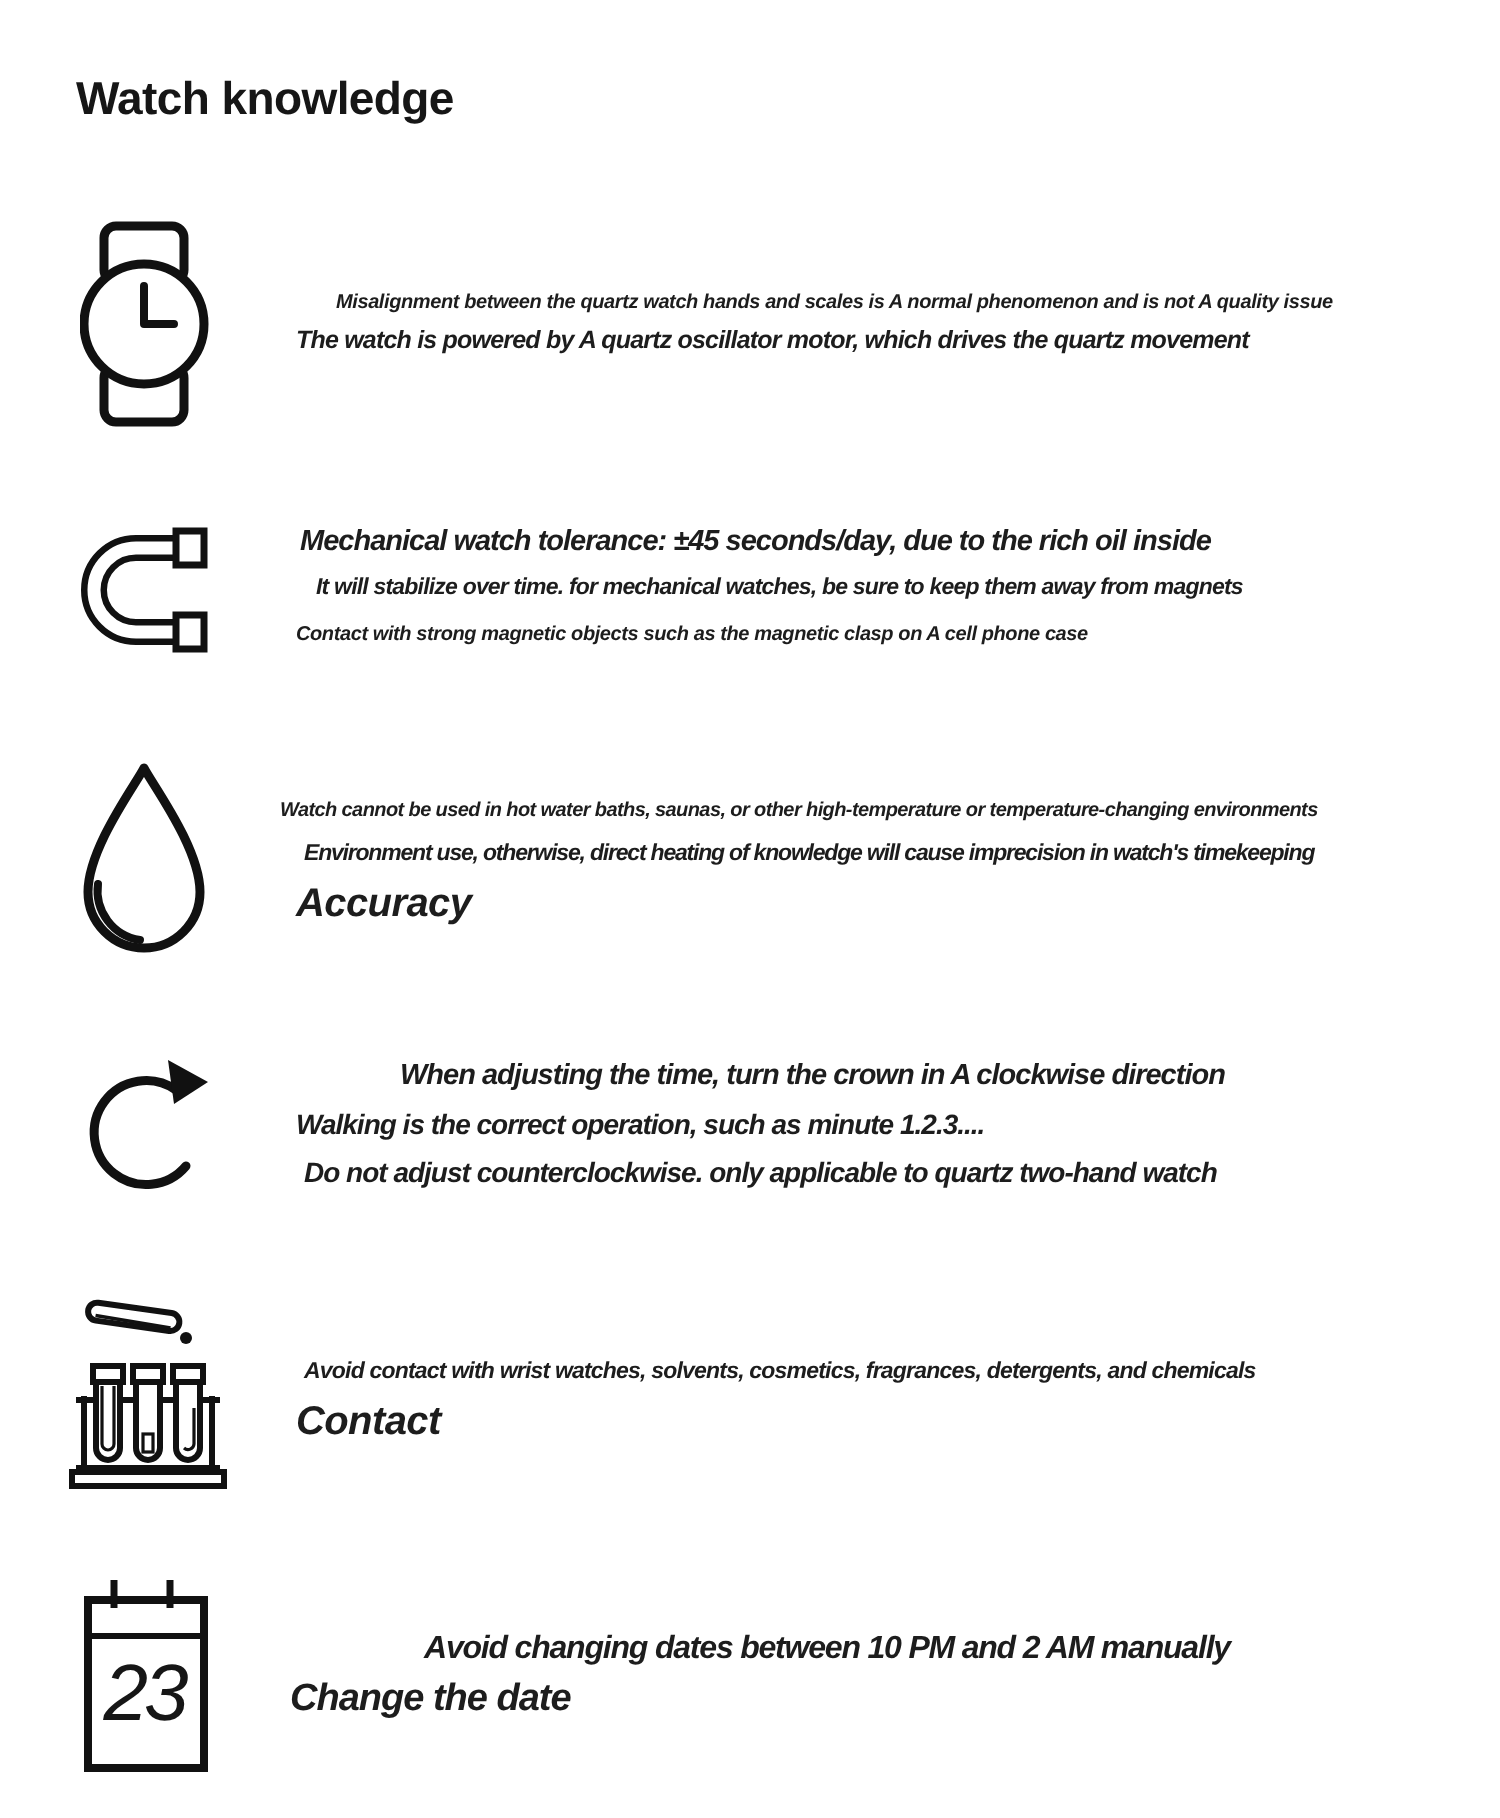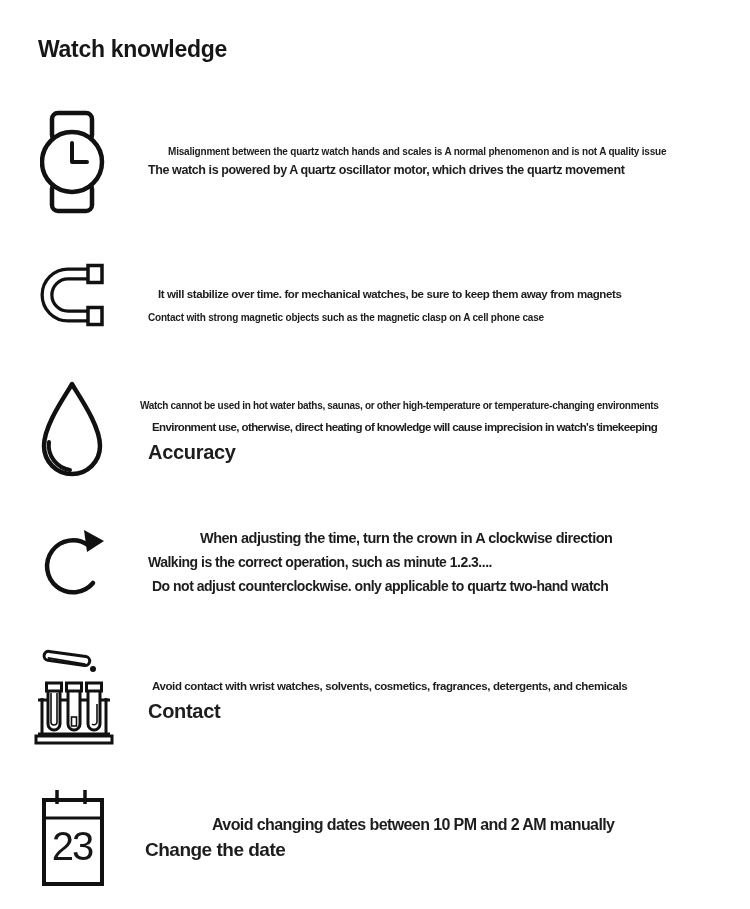--- a/index.html
+++ b/index.html
@@ -3,21 +3,21 @@
 <meta charset="utf-8">
 <style>
   html,body{margin:0;padding:0;background:#ffffff;}
   .page{
     position:relative;
     width:750px;height:909px;
     background:#ffffff;
     overflow:hidden;
     font-family:"Liberation Sans", sans-serif;
   }
-  .section{position:absolute;inset:0;}
+  .section{position:absolute;inset:0;font-style:italic;}
   .icon{position:absolute;}
   .line{
     position:absolute;
     white-space:nowrap;
     font-weight:bold;
     color:#1d1d1d;
     line-height:1.1;
     font-family:"Liberation Sans", sans-serif;
   }
   .title{
@@ -46,20 +46,21 @@
     <div class="line" style="left:148px;top:164px;font-size:12.5px;letter-spacing:-0.4px">The watch is powered by A quartz oscillator motor, which drives the quartz movement</div>
   </div>
 
   <div class="section">
     <svg class="icon" style="left:38px;top:262px" width="70" height="66" viewBox="0 0 70 66">
       <path d="M 54 12 H 30 A 21 21 0 0 0 30 54 H 54" fill="none" stroke="#111" stroke-width="13"></path>
       <path d="M 54 12 H 30 A 21 21 0 0 0 30 54 H 54" fill="none" stroke="#fff" stroke-width="6.5"></path>
       <rect x="50" y="3.5" width="14" height="17" fill="#fff" stroke="#111" stroke-width="3.5"></rect>
       <rect x="50" y="45.5" width="14" height="17" fill="#fff" stroke="#111" stroke-width="3.5"></rect>
     </svg>
+    <div class="line" style="left:150px;top:264px;font-size:14.5px;letter-spacing:-0.5px">Mechanical watch tolerance: ±45 seconds/day, due to the rich oil inside</div>
     <div class="line" style="left:158px;top:288px;font-size:11.5px;letter-spacing:-0.4px">It will stabilize over time. for mechanical watches, be sure to keep them away from magnets</div>
     <div class="line" style="left:148px;top:312px;font-size:10px;letter-spacing:-0.2px">Contact with strong magnetic objects such as the magnetic clasp on A cell phone case</div>
   </div>
 
   <div class="section">
     <svg class="icon" style="left:36px;top:380px" width="70" height="102" viewBox="0 0 70 102">
       <path d="M 36 4 C 32 12 8 44 8 66 A 28 28 0 0 0 64 66 C 64 44 40 12 36 4 Z" fill="#fff" stroke="#111" stroke-width="4.5" stroke-linejoin="round"></path>
       <path d="M 13 62 A 25 25 0 0 0 34 90" fill="none" stroke="#111" stroke-width="4" stroke-linecap="round"></path>
     </svg>
     <div class="line" style="left:140px;top:400px;font-size:10px;letter-spacing:-0.3px">Watch cannot be used in hot water baths, saunas, or other high-temperature or temperature-changing environments</div>

